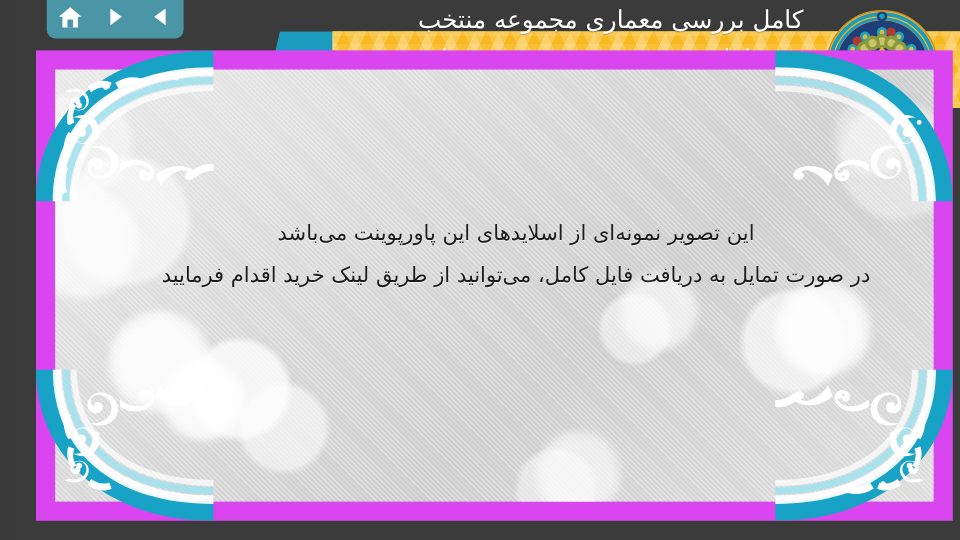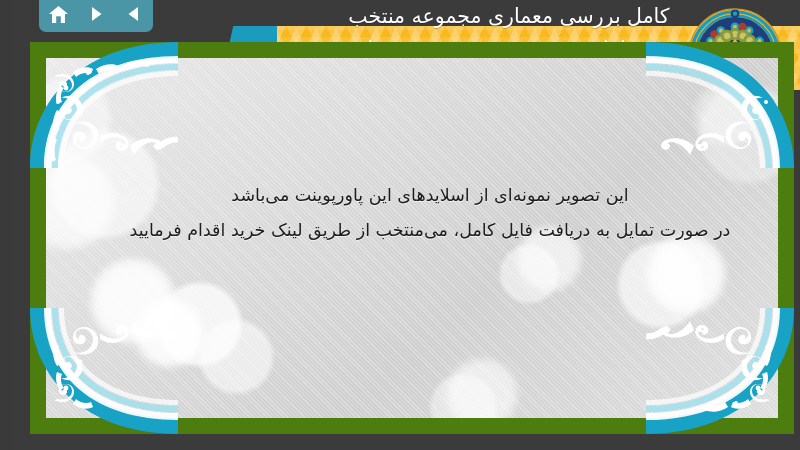--- a/index.html
+++ b/index.html
@@ -10,21 +10,21 @@
     position:relative;
   }
   #stage{position:absolute;inset:0;width:788px;height:450px;}
 
   
   .backdrop{position:absolute;inset:0;background:#3b3b3b;}
 
   
   .slide-frame{
     position:absolute;left:18px;top:42px;width:764px;height:392px;
-    background:#4d7c0f;
+    background:#d946ef;
     overflow:hidden;
   }
   
   .slide-inner{
     position:absolute;left:16px;top:16px;right:16px;bottom:16px;
     background:
       radial-gradient(circle at 21% 74%, rgba(255,255,255,.75) 0 6%, rgba(255,255,255,0) 7%),
       radial-gradient(circle at 26% 83%, rgba(255,255,255,.55) 0 5.4%, rgba(255,255,255,0) 6.4%),
       radial-gradient(circle at 66% 60%, rgba(255,255,255,.5) 0 5%, rgba(255,255,255,0) 6%),
       radial-gradient(circle at 84% 63%, rgba(255,255,255,.62) 0 6%, rgba(255,255,255,0) 7%),
@@ -330,17 +330,17 @@
           <circle cx="66" cy="96" r="2.2"></circle>
             <circle cx="94" cy="104" r="2.2"></circle>
           <circle cx="58" cy="31" r="2"></circle>
             <circle cx="88" cy="25" r="2"></circle>
         </g>
       </svg>
     </div>
 
     <div class="body-copy">
       <span class="ln">این تصویر نمونه‌ای از اسلایدهای این پاورپوینت می‌باشد</span>
-      <span class="ln">در صورت تمایل به دریافت فایل کامل، می‌منتخب از طریق لینک خرید اقدام فرمایید</span>
+      <span class="ln">در صورت تمایل به دریافت فایل کامل، می‌توانید از طریق لینک خرید اقدام فرمایید</span>
     </div>
   </div>
 
 </div>
 
 </body></html>

